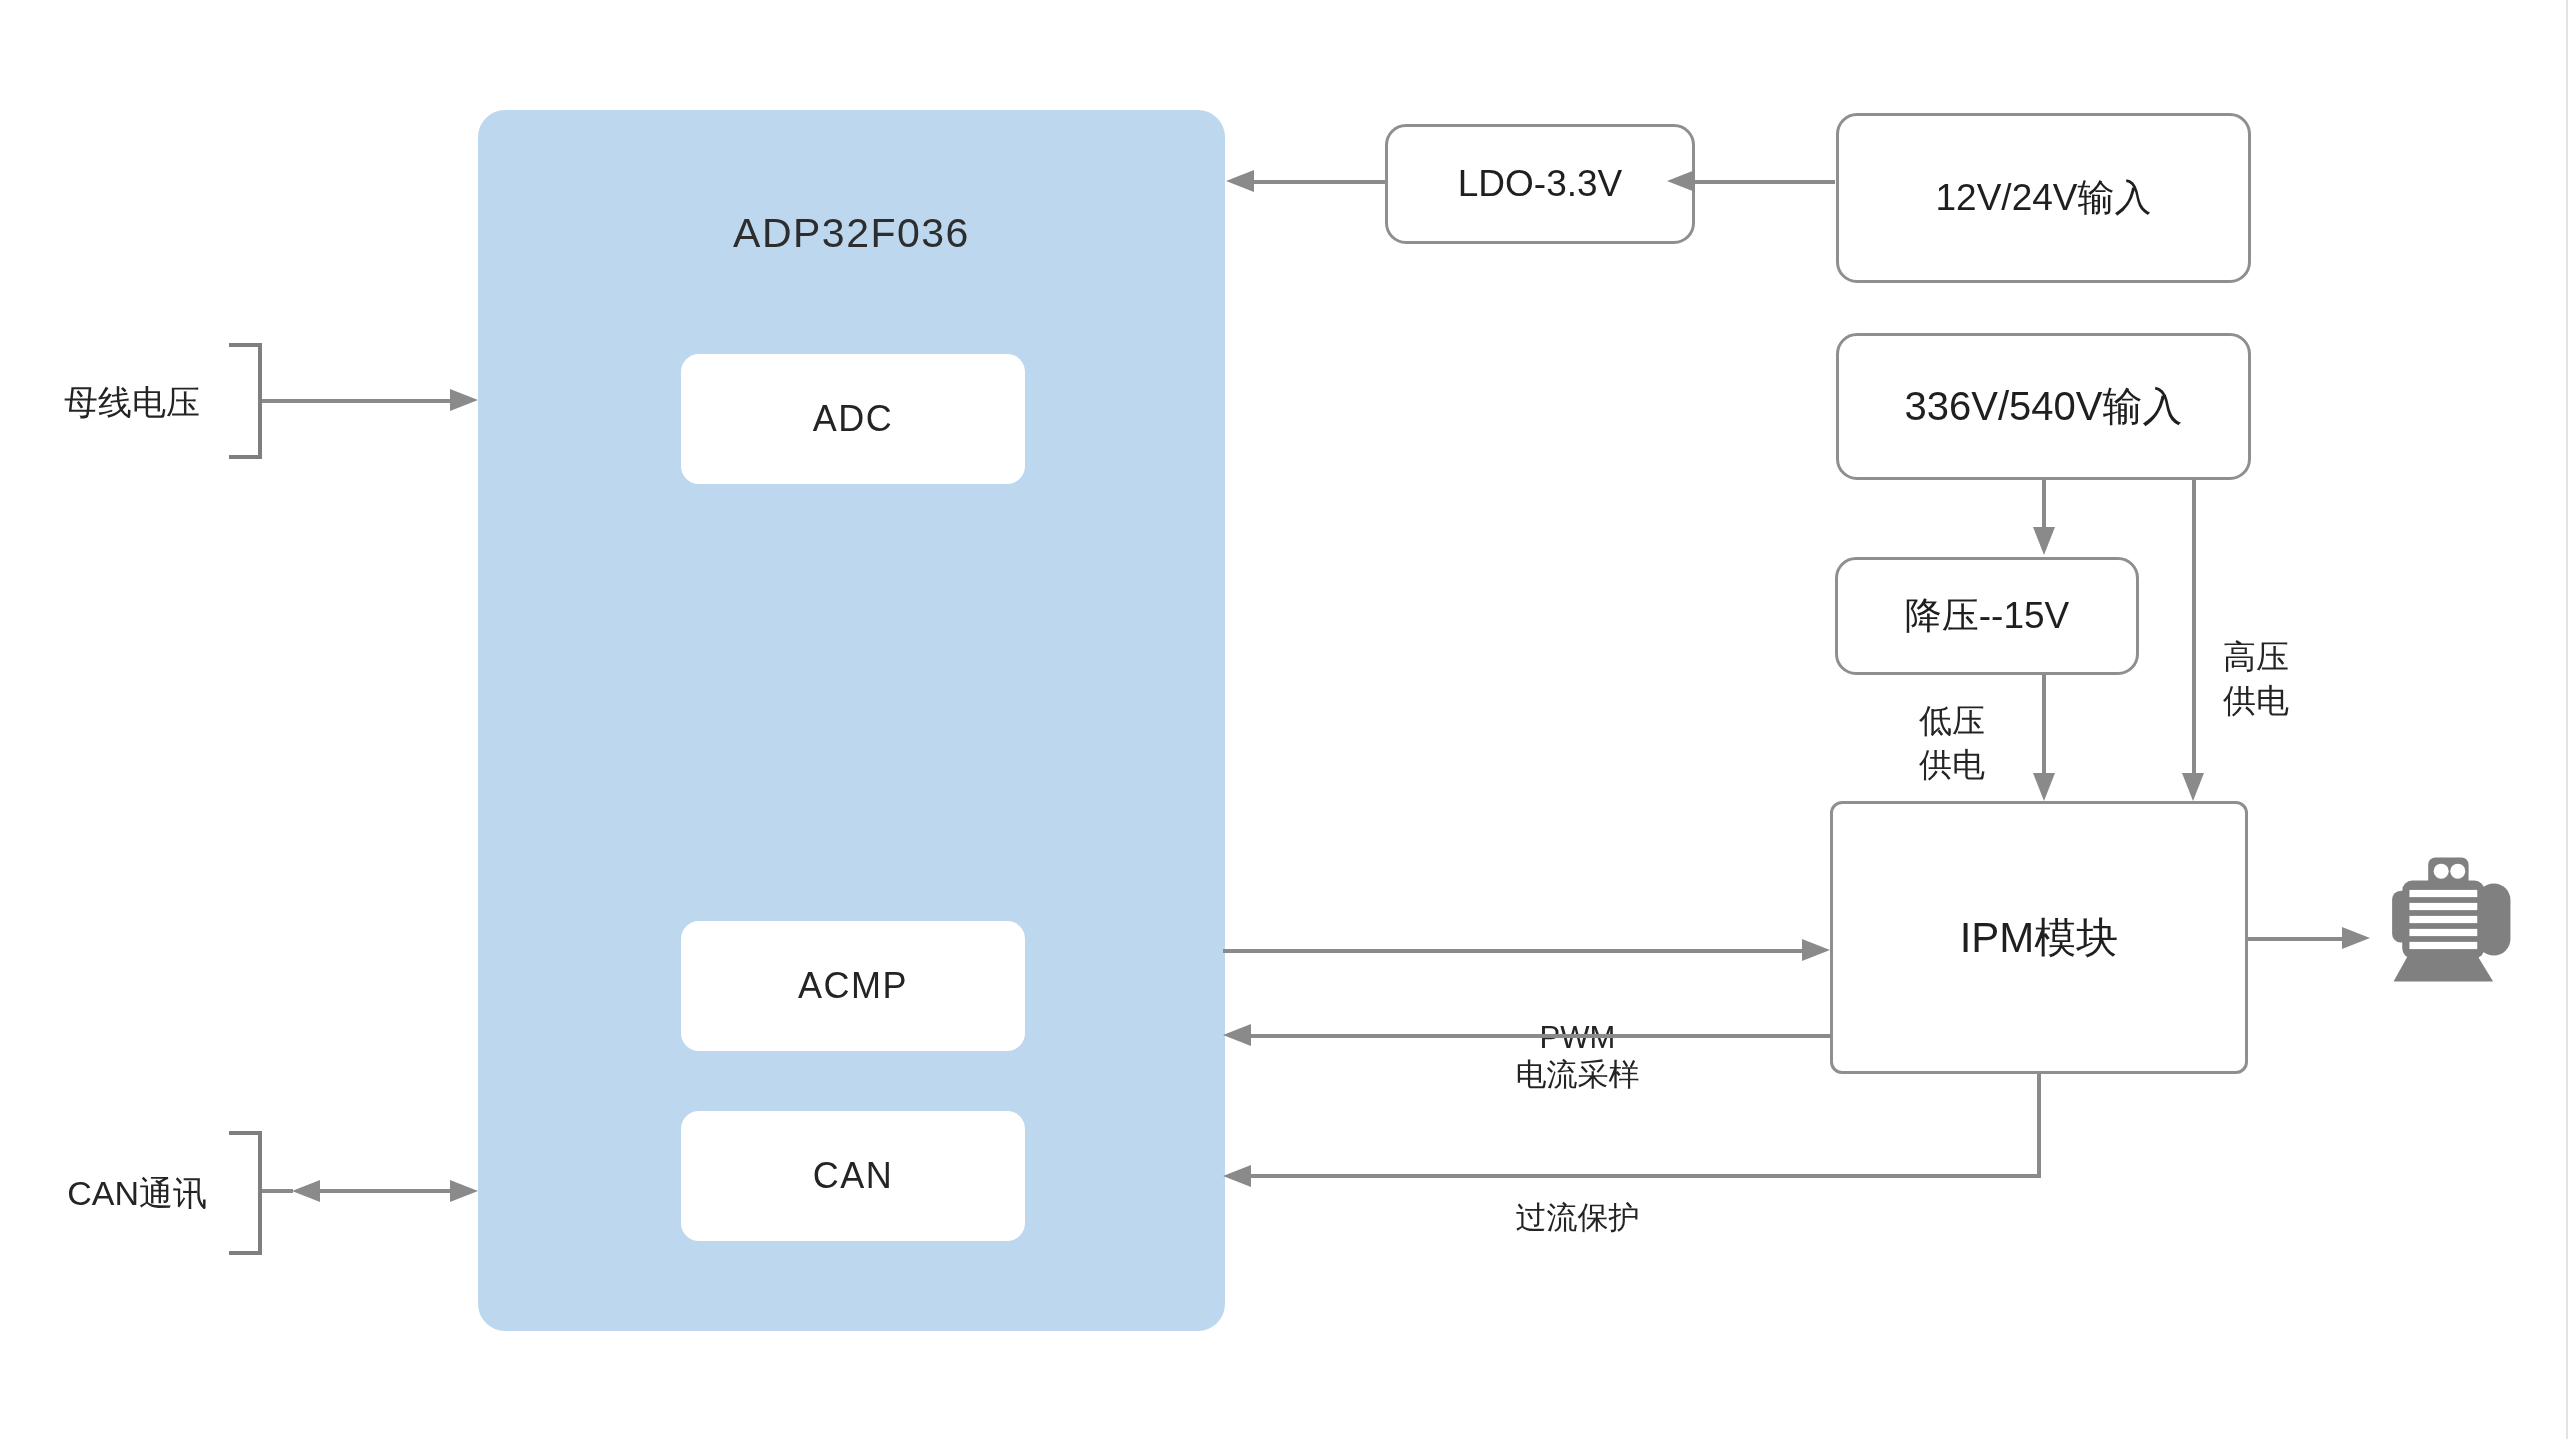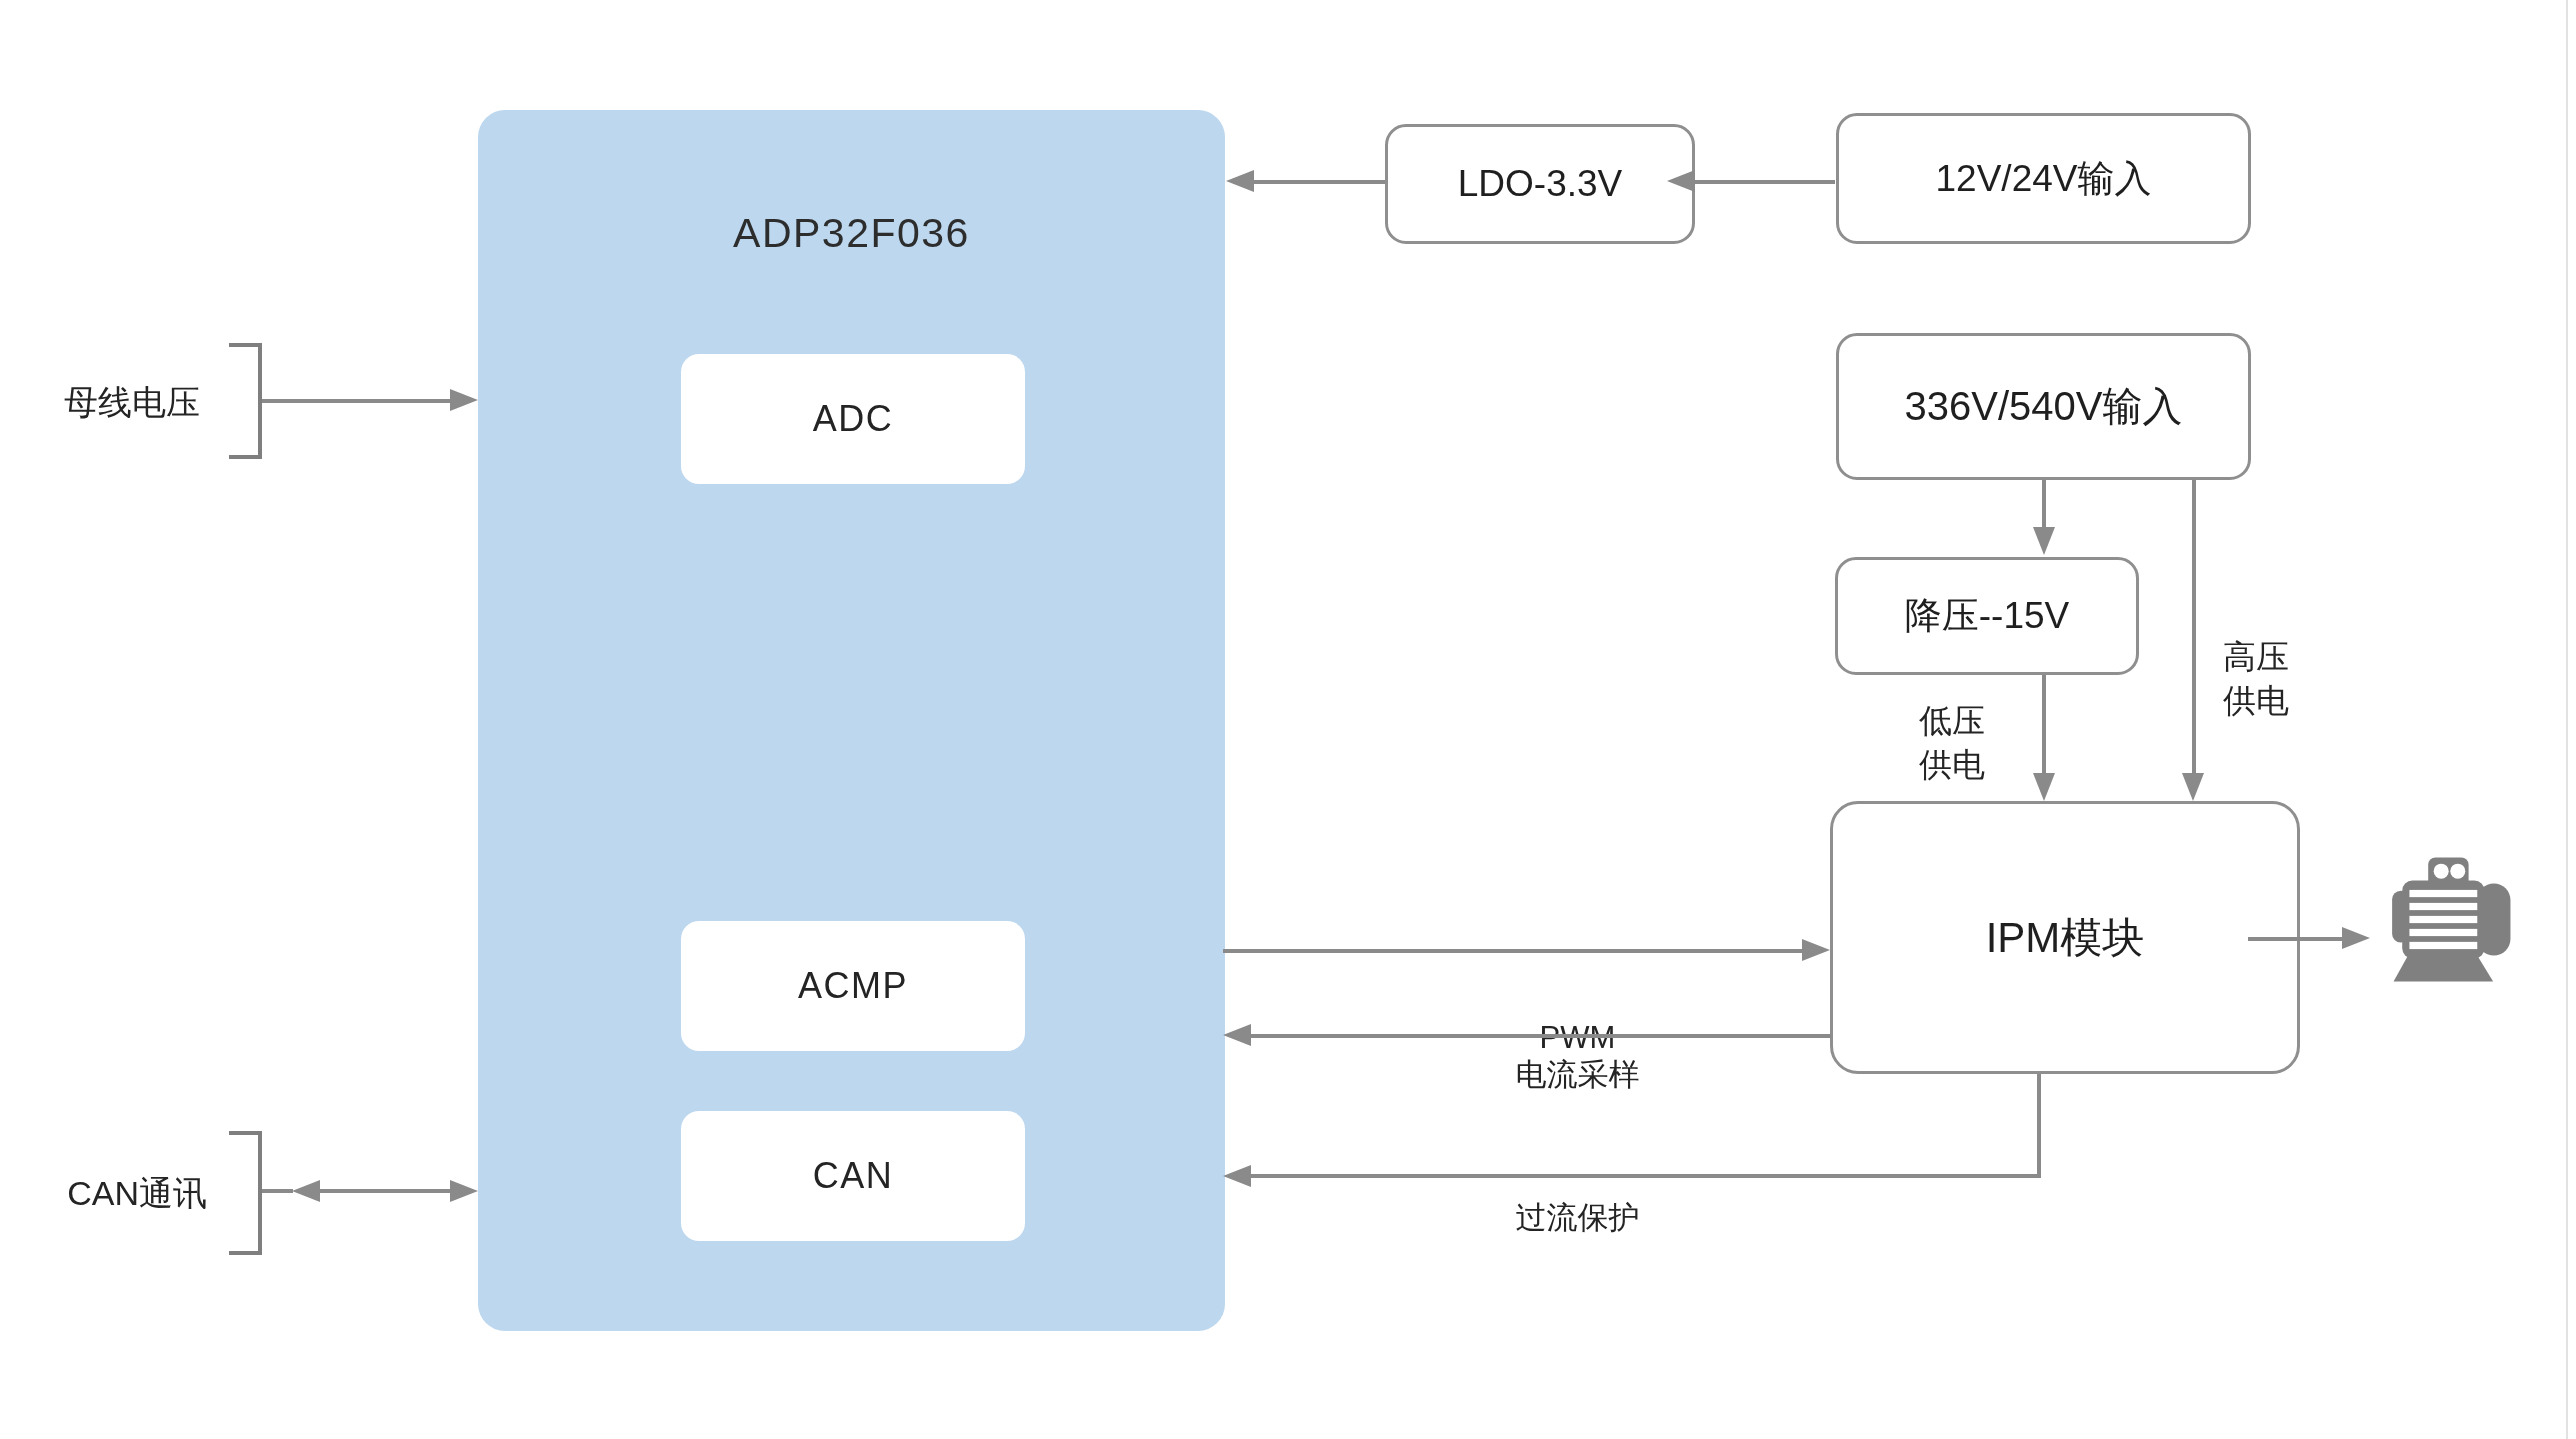--- a/index.html
+++ b/index.html
@@ -68,21 +68,21 @@
   <div class="bk" style="left:229px;top:1131px;width:33px;height:3.7px;"></div>
   <div class="bk" style="left:229px;top:1251px;width:33px;height:3.7px;"></div>
   <div class="hl" style="left:262px;top:1189px;width:31px;"></div>
   <div class="ah-l" style="left:292px;top:1180px;"></div>
   <div class="hl" style="left:318px;top:1189px;width:133px;"></div>
   <div class="ah-r" style="left:450px;top:1180px;"></div>
 
   <div class="box" style="left:1385px;top:124px;width:310px;height:120px;font-size:37px;">
       <span>LDO-3.3V</span>
     </div>
-  <div class="box" style="left:1836px;top:113px;width:415px;height:131px;font-size:37px;">
+  <div class="box" style="left:1836px;top:113px;width:415px;height:170px;font-size:37px;">
       <span>12V/24V输入</span>
     </div>
   <div class="hl" style="left:1694px;top:180px;width:141px;"></div>
   <div class="ah-l" style="left:1667px;top:170px;"></div>
   <div class="hl" style="left:1253px;top:180px;width:132px;"></div>
   <div class="ah-l" style="left:1226px;top:170px;"></div>
 
   <div class="box" style="left:1836px;top:333px;width:415px;height:147px;font-size:40px;">
       <span>336V/540V输入</span>
     </div>
@@ -101,21 +101,21 @@
 
   <div class="lbl lbl-supply" style="left:2223px;top:635px;">
     <div>高压</div>
     <div>供电</div>
   </div>
   <div class="lbl lbl-supply" style="left:1919px;top:699px;">
     <div>低压</div>
     <div>供电</div>
   </div>
 
-  <div class="box" style="left:1830px;top:801px;width:470px;height:273px;font-size:42px;border-radius:28px;">
+  <div class="box" style="left:1830px;top:801px;width:418px;height:273px;font-size:42px;border-radius:12px;">
       <span>IPM模块</span>
     </div>
 
   <div class="hl" style="left:1223px;top:949px;width:581px;"></div>
   <div class="ah-r" style="left:1802px;top:939px;"></div>
   <div class="lbl lbl-small" style="left:1496px;top:1020px;width:163px;text-align:center;">PWM</div>
 
   <div class="hl" style="left:1250px;top:1034px;width:581px;"></div>
   <div class="ah-l" style="left:1223px;top:1024px;"></div>
   <div class="lbl lbl-small" style="left:1481px;top:1054px;width:193px;text-align:center;">电流采样</div>

